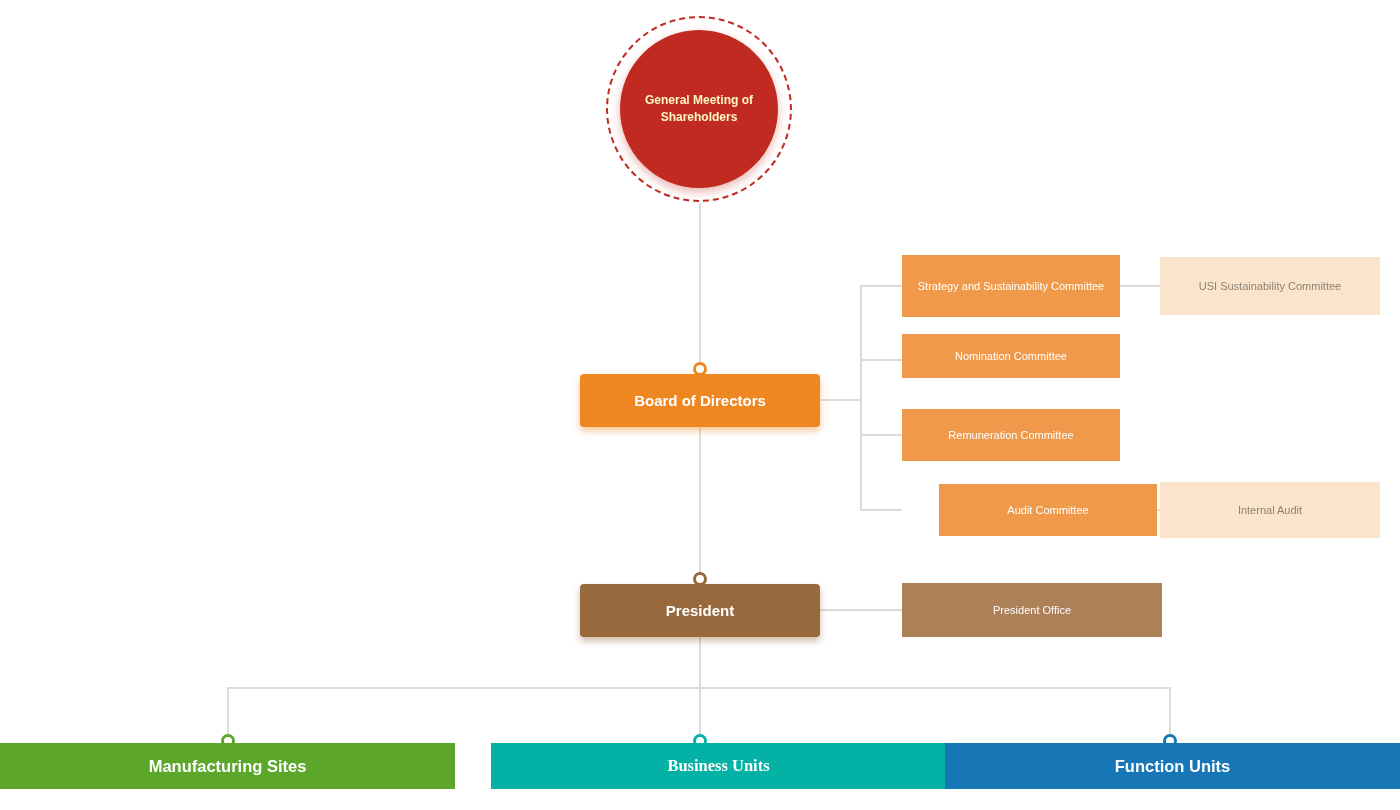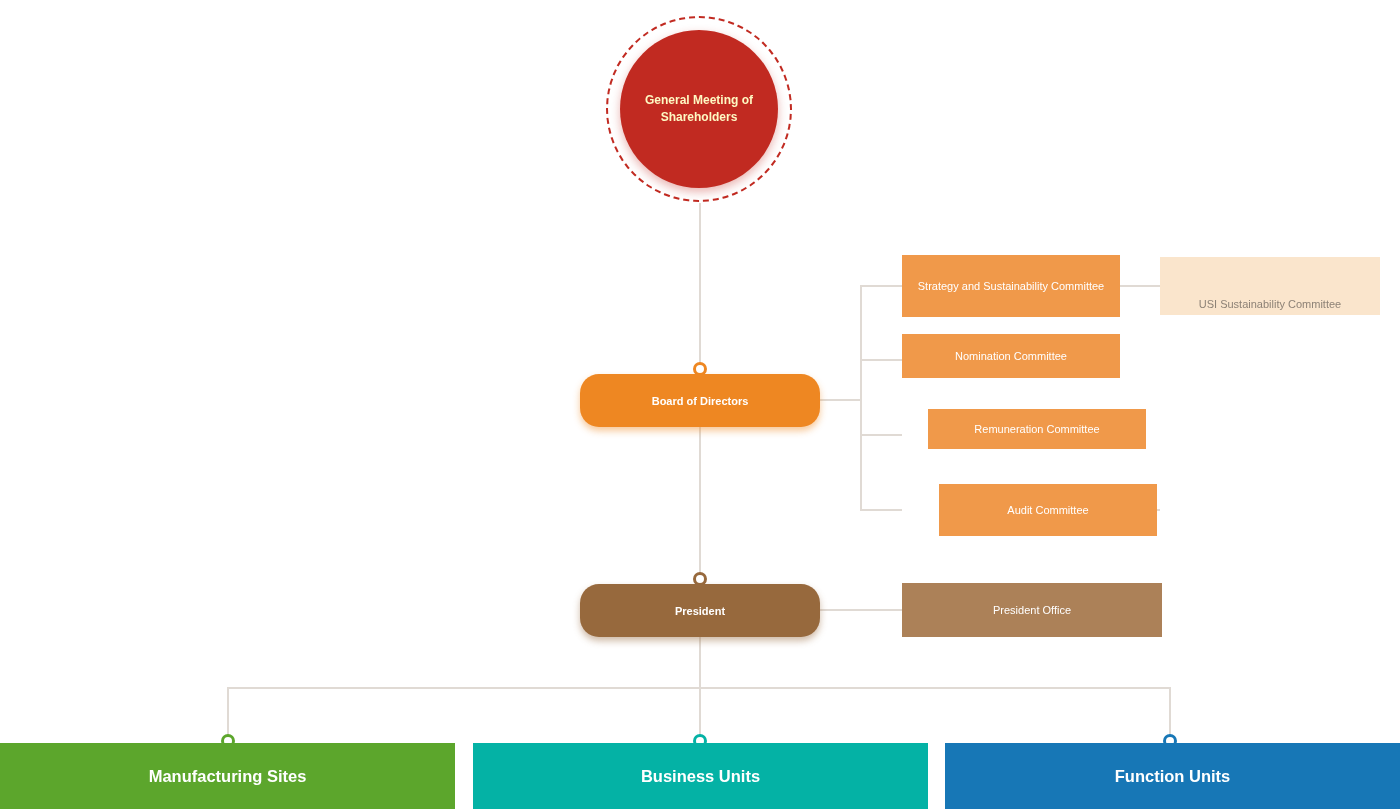--- a/index.html
+++ b/index.html
@@ -30,44 +30,44 @@
     position:absolute;left:620px;top:30px;width:158px;height:158px;
     background:var(--red);border-radius:50%;
     display:flex;align-items:center;justify-content:flex-start;text-align:center;
     color:#fef9c3;font-weight:bold;font-size:12px;line-height:1.4;
     box-shadow:0 4px 10px rgba(193,42,33,.35);
     padding:0 18px;box-sizing:border-box;
   }
 
   
   .pill{
-    position:absolute;left:580px;width:240px;height:53px;border-radius:19px;
+    position:absolute;left:580px;width:240px;height:53px;border-radius:4px;
     display:flex;align-items:center;justify-content:center;
-    color:#fff;font-weight:bold;font-size:11px;
+    color:#fff;font-weight:bold;font-size:15px;
   }
   .pill.board{top:374px;background:var(--orange);box-shadow:0 4px 7px rgba(238,135,34,.45);}
   .pill.president{top:584px;background:var(--brown);box-shadow:0 4px 7px rgba(151,105,61,.45);}
 
   
   .box{
     position:absolute;display:flex;align-items:center;justify-content:center;
     text-align:center;font-size:11px;line-height:1.3;box-sizing:border-box;padding:4px 10px;
   }
   .box.orange{left:902px;width:218px;background:var(--orange-light);color:#fff;}
   .box.peach{left:1160px;width:220px;background:var(--peach);color:var(--peach-text);}
   .box.tan{left:902px;width:260px;background:var(--tan);color:#fff;}
 
   
   .bar{
-    position:absolute;top:743px;height:66px;width:455px;
+    position:absolute;top:743px;height:46px;width:455px;
     display:flex;align-items:center;justify-content:center;
     color:#fff;font-weight:bold;font-size:16.5px;
   }
   .bar.green{left:0;background:var(--green);}
-  .bar.teal{left:473px;background:var(--teal);}
+  .bar.teal{left:491px;background:var(--teal);font-family:Liberation Serif, serif;}
   .bar.blue{left:945px;background:var(--blue);}
 </style>
 </head>
 <body>
 
 <div class="canvas">
 
   <div class="line" style="left:699px;top:203px;width:2px;height:540px;"></div>
   <div class="line" style="left:820px;top:399px;width:42px;height:2px;"></div>
   <div class="line" style="left:860px;top:285px;width:2px;height:226px;"></div>
@@ -91,29 +91,32 @@
   <div class="pill board">
     <span>Board of Directors</span>
   </div>
 
   <div class="box orange" style="top:255px;height:62px;">
     <span>Strategy and Sustainability Committee</span>
   </div>
   <div class="box orange" style="top:334px;height:44px;">
     <span>Nomination Committee</span>
   </div>
-  <div class="box orange" style="top:409px;height:40px;margin-left:26px;">
+  <div class="box orange" style="top:409px;height:52px;">
     <span>Remuneration Committee</span>
   </div>
   <div class="box orange" style="top:484px;height:52px;margin-left:37px;">
     <span>Audit Committee</span>
   </div>
 
-  <div class="box peach" style="top:257px;height:58px;align-items:flex-end;">
+  <div class="box peach" style="top:257px;height:58px;">
     <span>USI Sustainability Committee</span>
+  </div>
+  <div class="box peach" style="top:482px;height:56px;">
+    <span>Internal Audit</span>
   </div>
 
   <div class="dot brown" style="left:693px;top:572px;"></div>
   <div class="pill president">
     <span>President</span>
   </div>
   <div class="box tan" style="top:583px;height:54px;">
     <span>President Office</span>
   </div>
 

